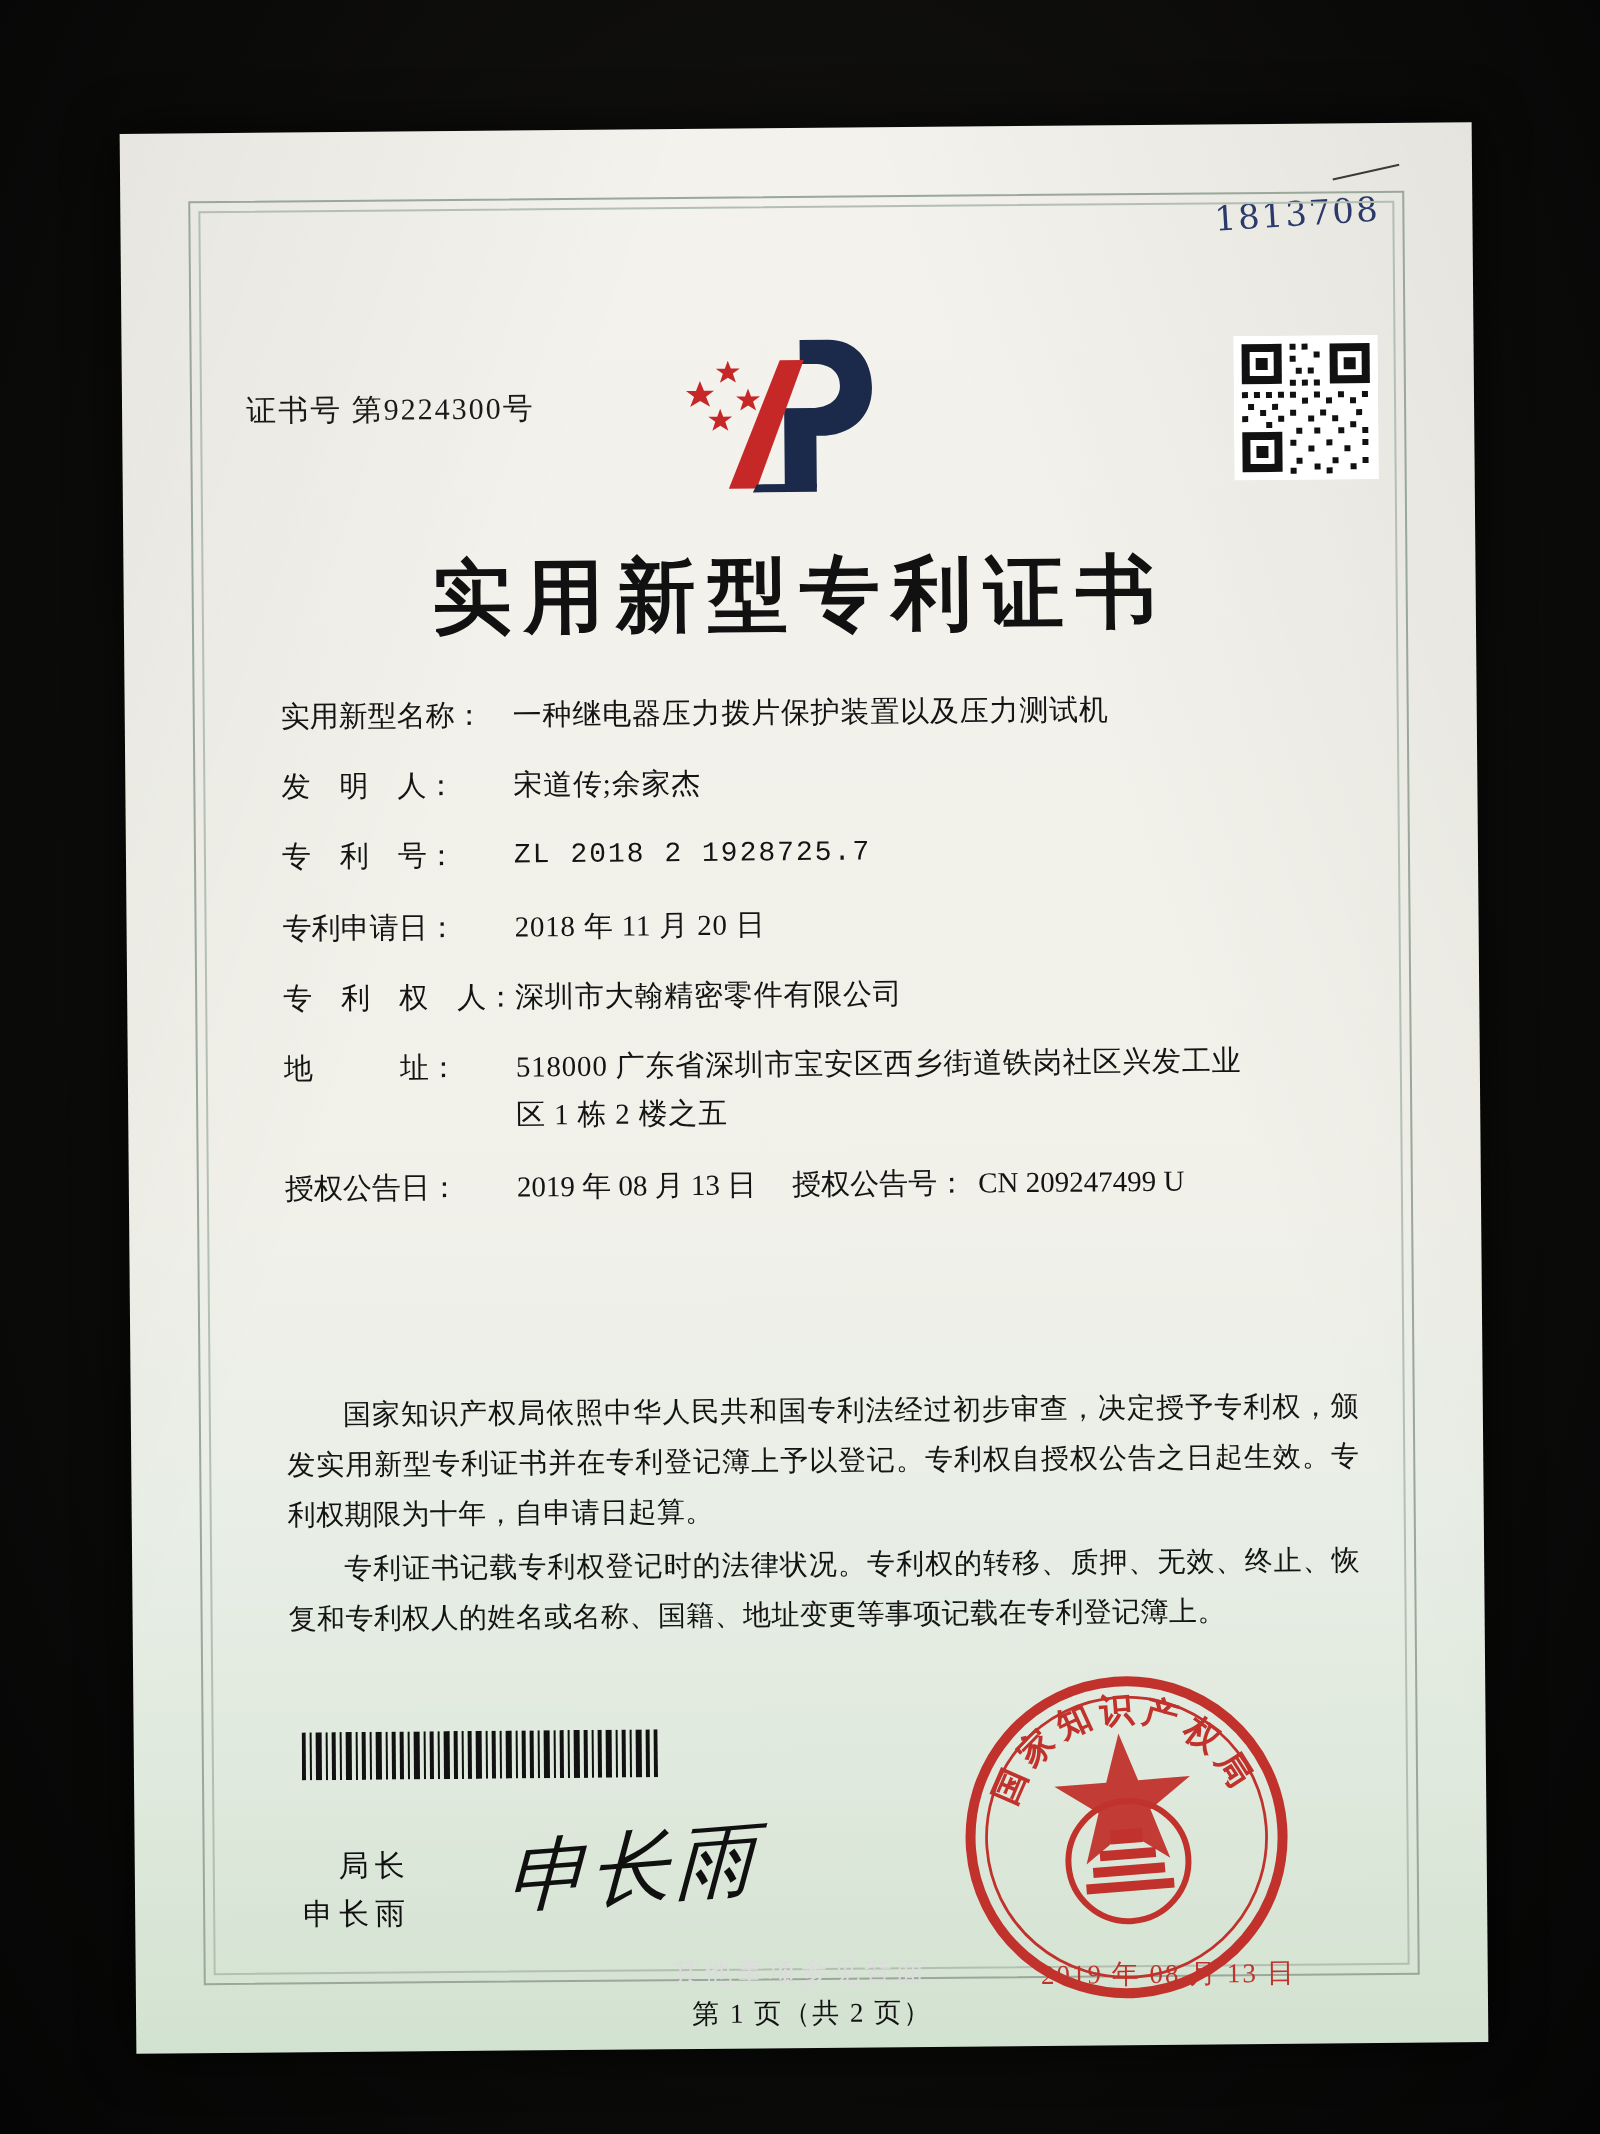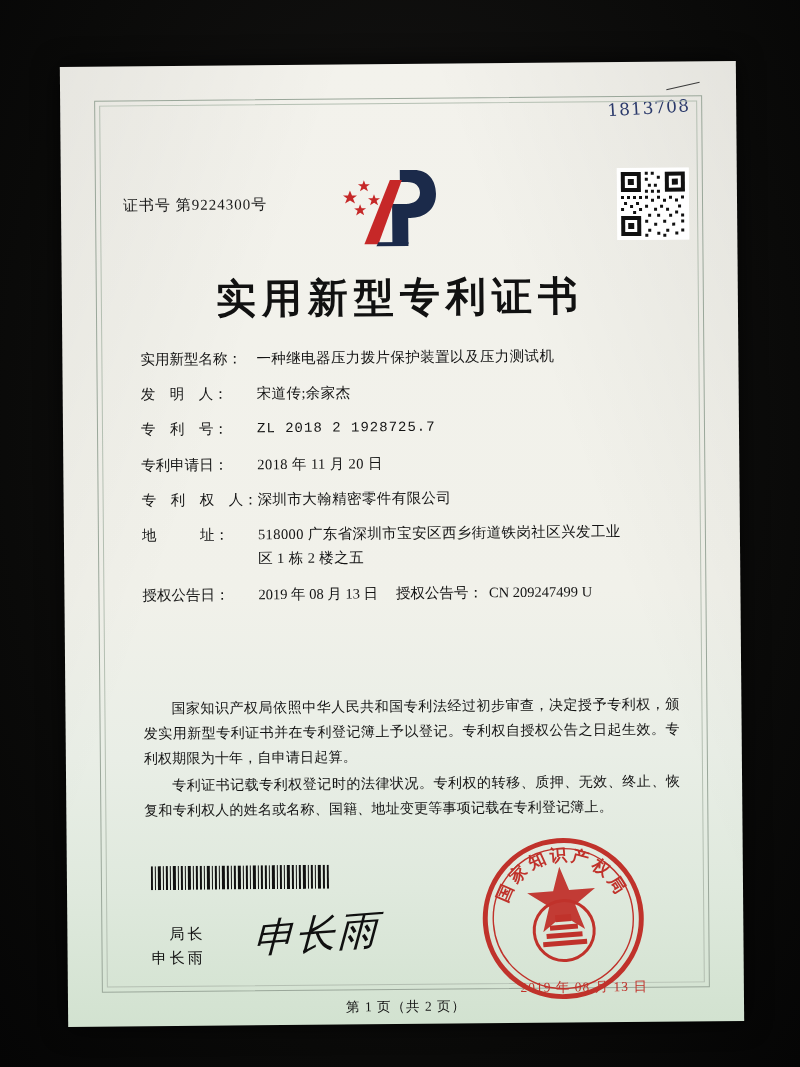--- a/index.html
+++ b/index.html
@@ -369,14 +369,15 @@
         </g>
       </svg>
     </div>
 
     <div class="seal-date">2019 年 08 月 13 日</div>
 
     <div class="page-no">第 1 页（共 2 页）</div>
 
   </div>
 
+  <div class="footnote">其他事项参见背面</div>
 
 </div>
 
 </body></html>

